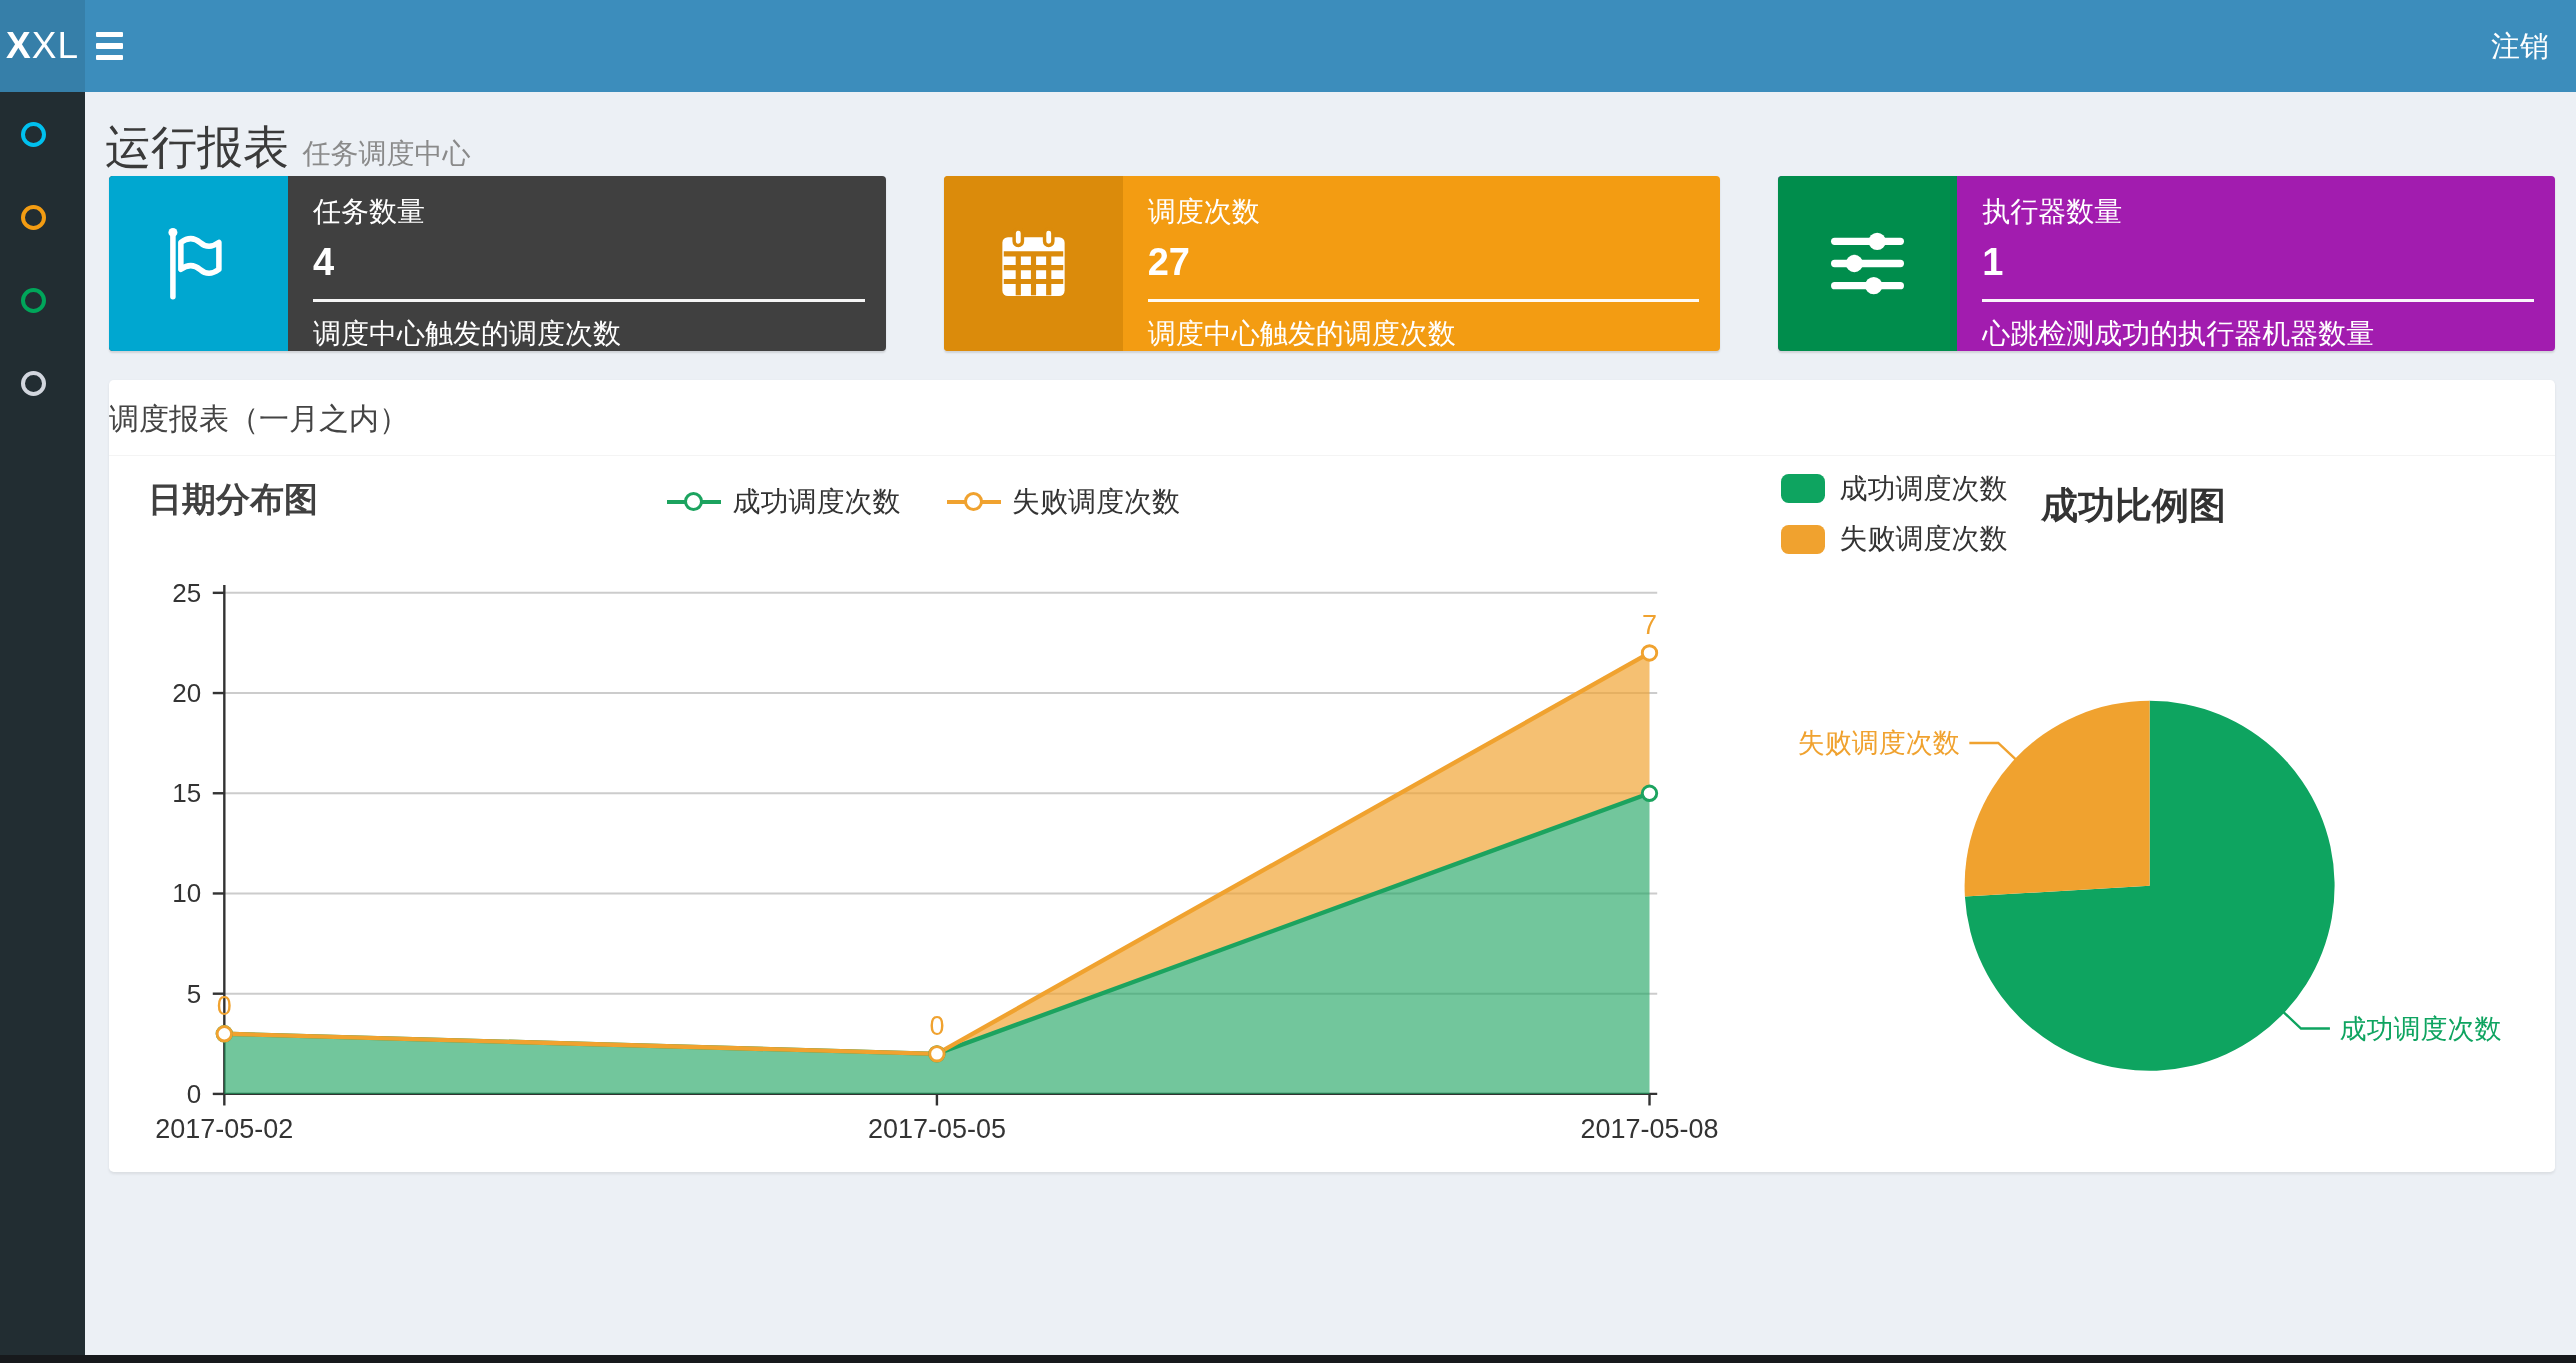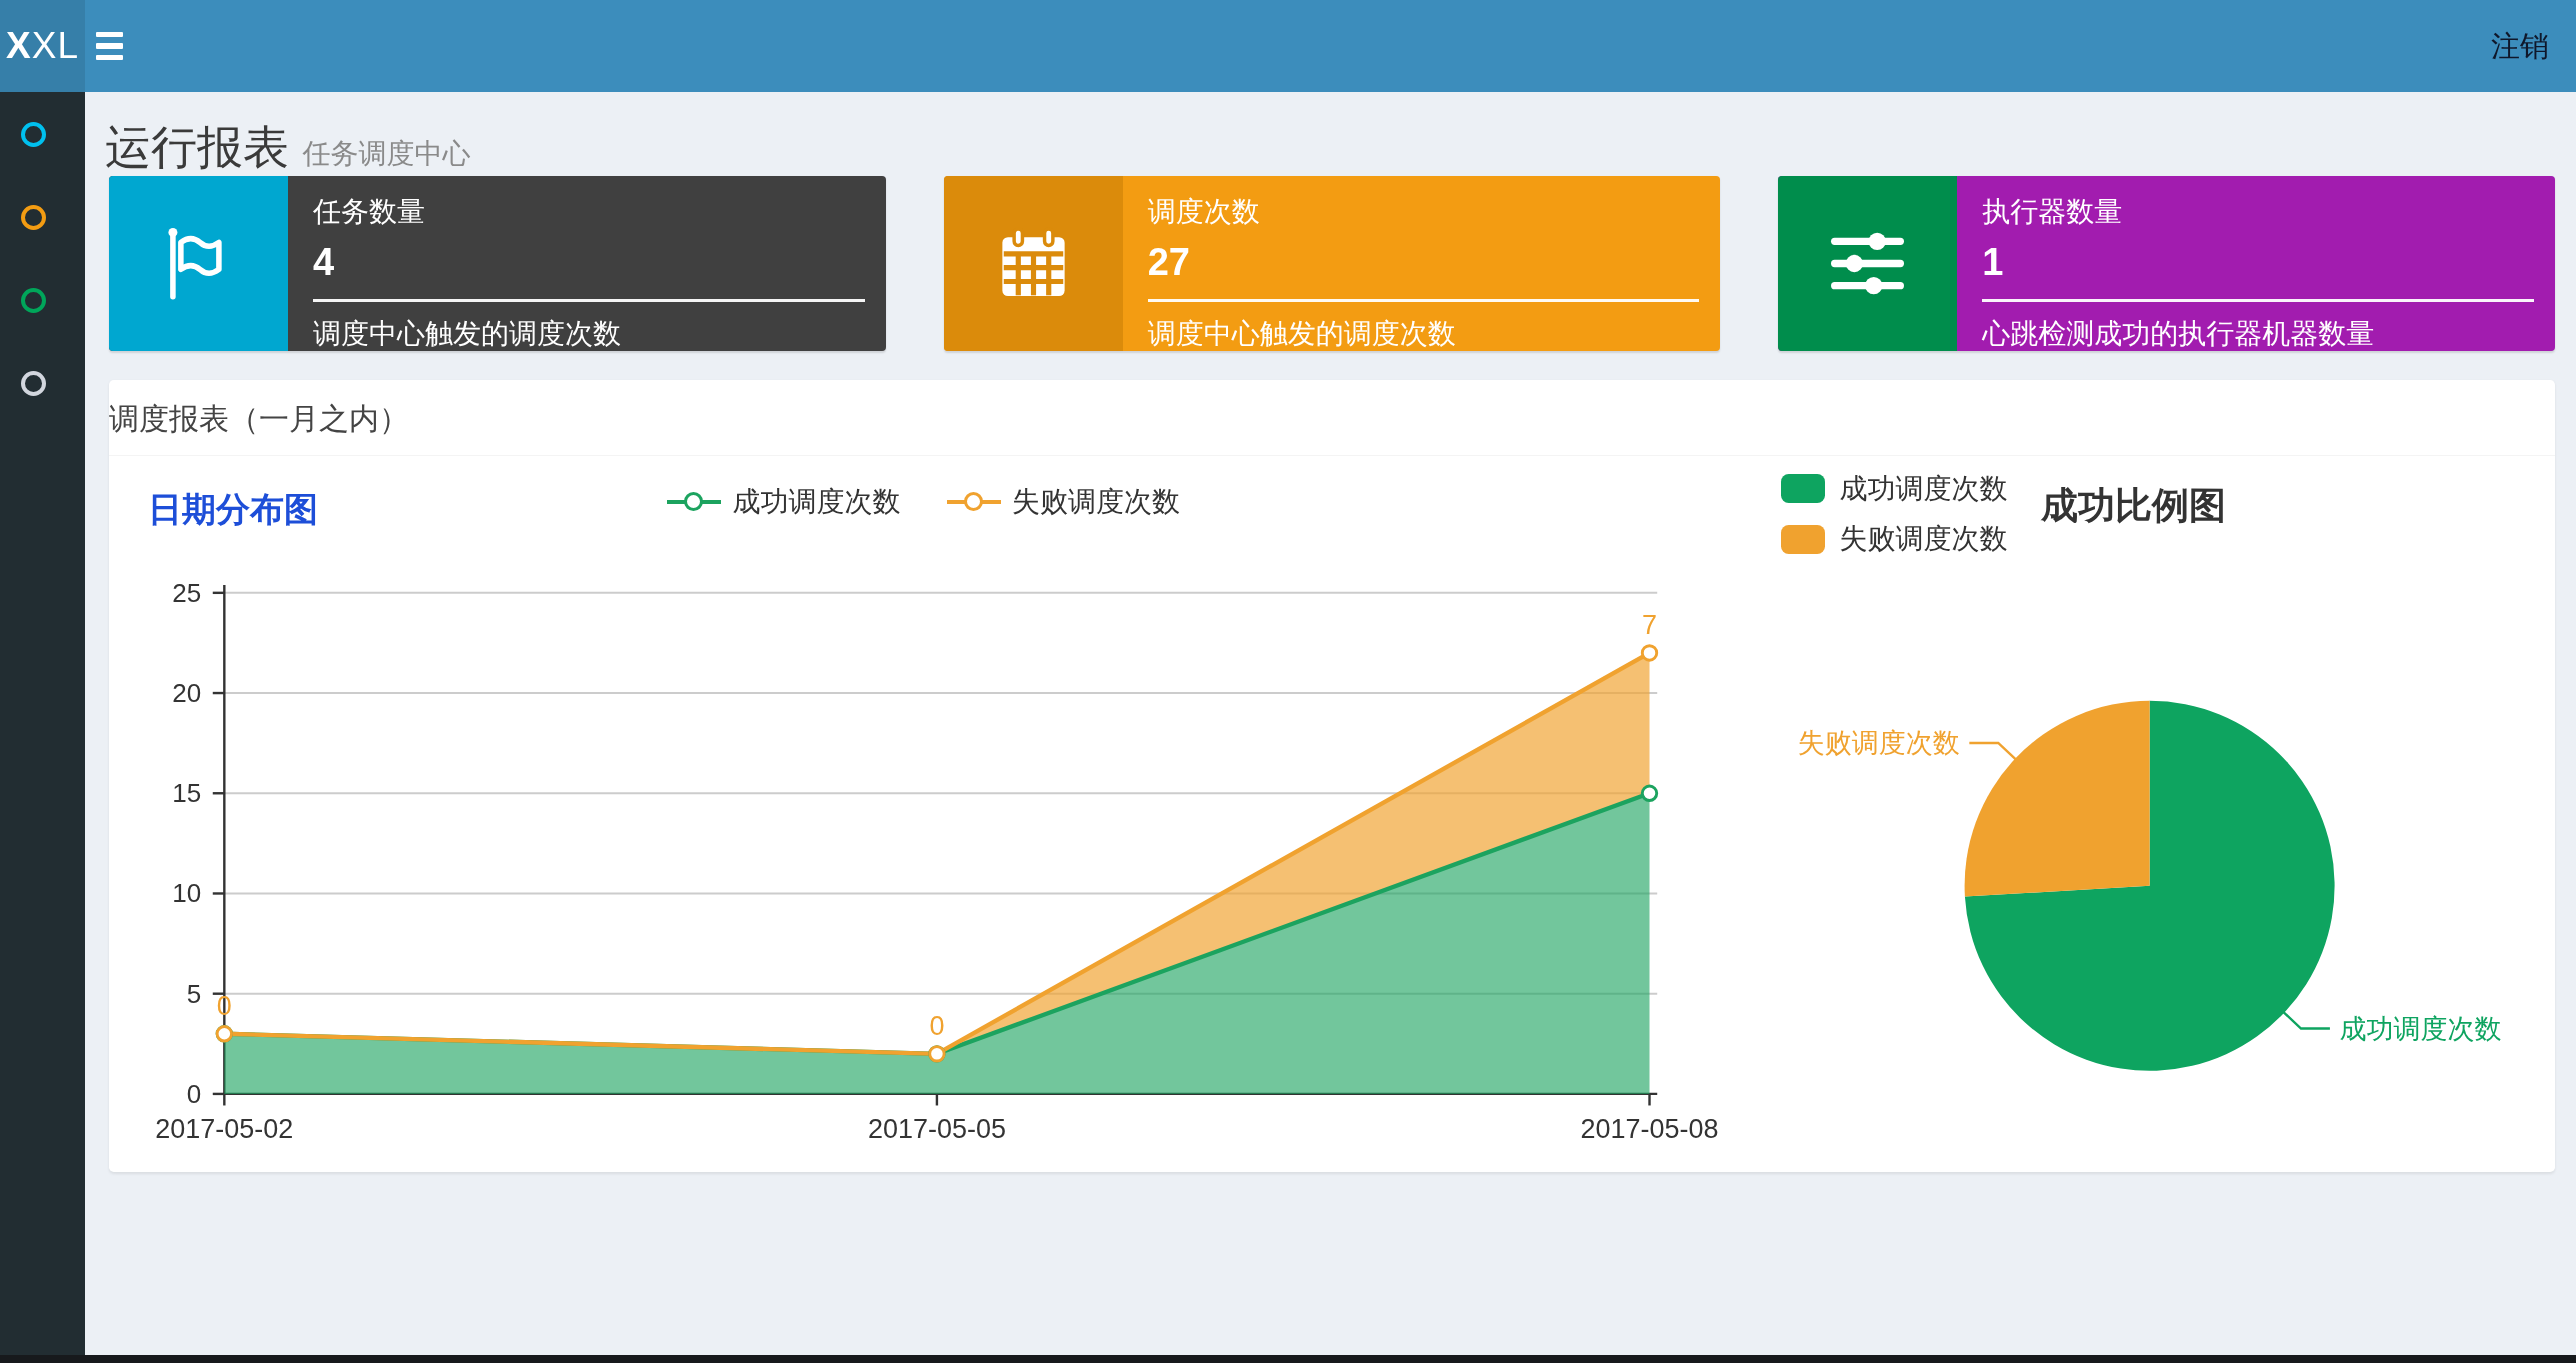--- a/index.html
+++ b/index.html
@@ -7,21 +7,21 @@
   .app{position:relative;width:2576px;height:1363px;background:#ecf0f5;overflow:hidden;}
 
   
   .navbar{position:absolute;left:0;top:0;width:2576px;height:92px;background:#3c8dbc;z-index:3;}
   .logo{position:absolute;left:0;top:0;width:85px;height:92px;background:#367fa9;color:#fff;
         display:flex;align-items:center;justify-content:center;font-size:37px;font-weight:300;letter-spacing:1px;}
   .logo b{font-weight:700;}
   .burger{position:absolute;left:96px;top:0;width:44px;height:92px;display:flex;flex-direction:column;
           justify-content:center;gap:5.8px;cursor:pointer;}
   .burger i{display:block;width:27px;height:5.8px;background:#fff;border-radius:1px;}
-  .logout{position:absolute;right:27px;top:0;height:96px;line-height:92px;color:#0f172a;font-size:29px;cursor:pointer;}
+  .logout{position:absolute;right:27px;top:0;height:96px;line-height:92px;color:#ffffff;font-size:29px;cursor:pointer;}
 
   
   .sidebar{position:absolute;left:0;top:92px;width:85px;bottom:0;background:#222d32;z-index:2;}
   .side-icon{position:absolute;left:21px;width:25px;height:25px;border:4.8px solid #fff;border-radius:50%;
              box-sizing:border-box;cursor:pointer;}
 
   
   .main{position:absolute;left:85px;top:92px;right:0;bottom:0;background:#ecf0f5;}
   .content-header{padding:25px 0 0 20px;height:84px;box-sizing:border-box;}
   .page-title{font-size:46px;font-weight:500;color:#3a3a3a;margin:0;display:inline;}
@@ -40,21 +40,21 @@
   .ib-desc{font-size:28px;}
 
   
   .panel{margin:29px 21px 0 24px;height:792px;background:#fff;border-radius:4.8px;box-shadow:0 1.9px 2.9px rgba(0,0,0,.08);}
   .panel-header{height:75px;line-height:77px;font-size:30px;color:#444;
                 border-bottom:1.9px solid #f4f4f4;}
   .panel-body{position:relative;height:715px;}
   .charts-svg{position:absolute;left:0;top:0;}
   svg text{font-family:"Liberation Sans","DejaVu Sans",sans-serif;}
 
-  .chart-title{position:absolute;left:39px;top:31px;font-size:34px;font-weight:700;color:#1d4ed8;}
+  .chart-title{position:absolute;left:39px;top:21px;font-size:34px;font-weight:700;color:#404040;}
   .line-legend{position:absolute;left:0;top:27px;width:1629px;display:flex;justify-content:center;gap:46px;}
   .lg-item{display:flex;align-items:center;cursor:pointer;}
   .lg-marker{position:relative;width:54px;height:31px;display:inline-block;}
   .lg-line{position:absolute;left:0;right:0;top:13.5px;height:3.9px;background:currentColor;}
   .lg-ring{position:absolute;left:17.4px;top:5.8px;width:19px;height:19px;border:3.9px solid currentColor;
            border-radius:50%;background:#fff;box-sizing:border-box;}
   .lg-text{font-size:28px;color:#333;margin-left:11.6px;}
 
   .pie-legend{position:absolute;left:1672px;top:13.5px;}
   .pie-lg-row{display:flex;align-items:center;margin-bottom:12.5px;cursor:pointer;}

